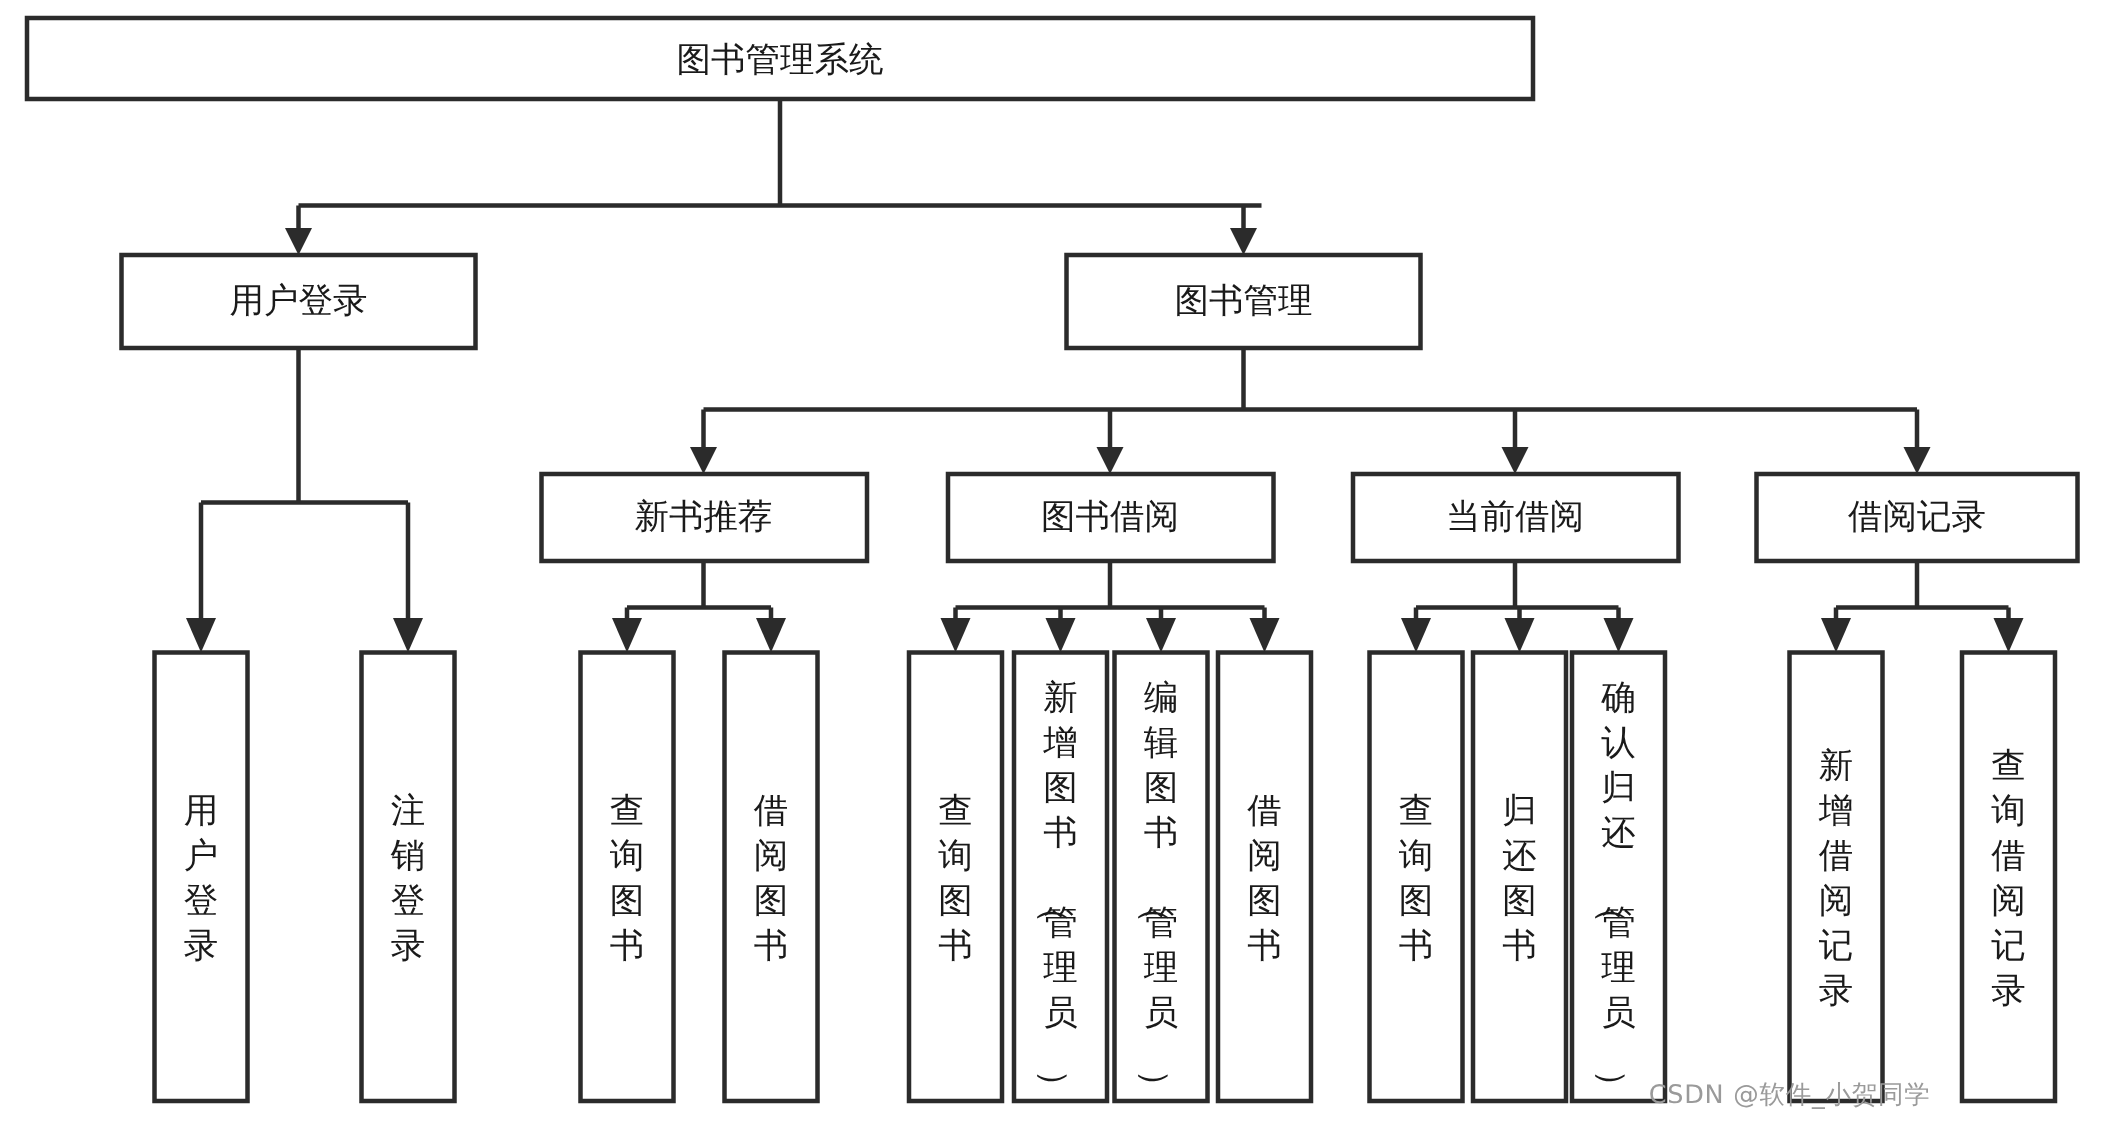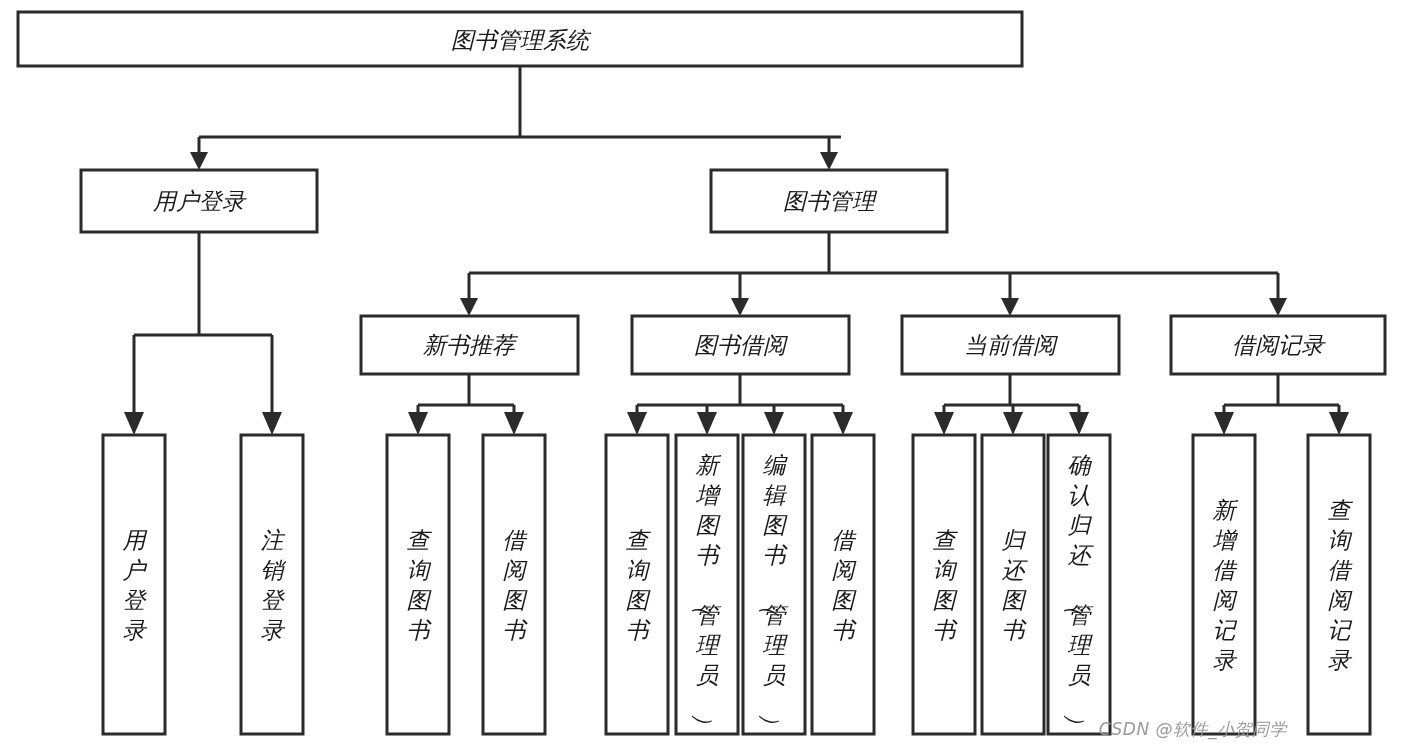--- a/index.html
+++ b/index.html
@@ -12,21 +12,20 @@
     height: 747px;
     font-family: "DejaVu Sans", "Liberation Sans", sans-serif;
     overflow: hidden;
     position: relative;
   }
   #diagram-root {
     position: absolute;
     left: 0; top: 0;
     width: 1295px;
     height: 747px;
-    font-style: italic;
   }
   svg.flow {
     display: block;
     width: 1405px;
     height: 747px;
   }
   .node-rect {
     fill: #ffffff;
     stroke: #2b2b2b;
     stroke-width: 3;

